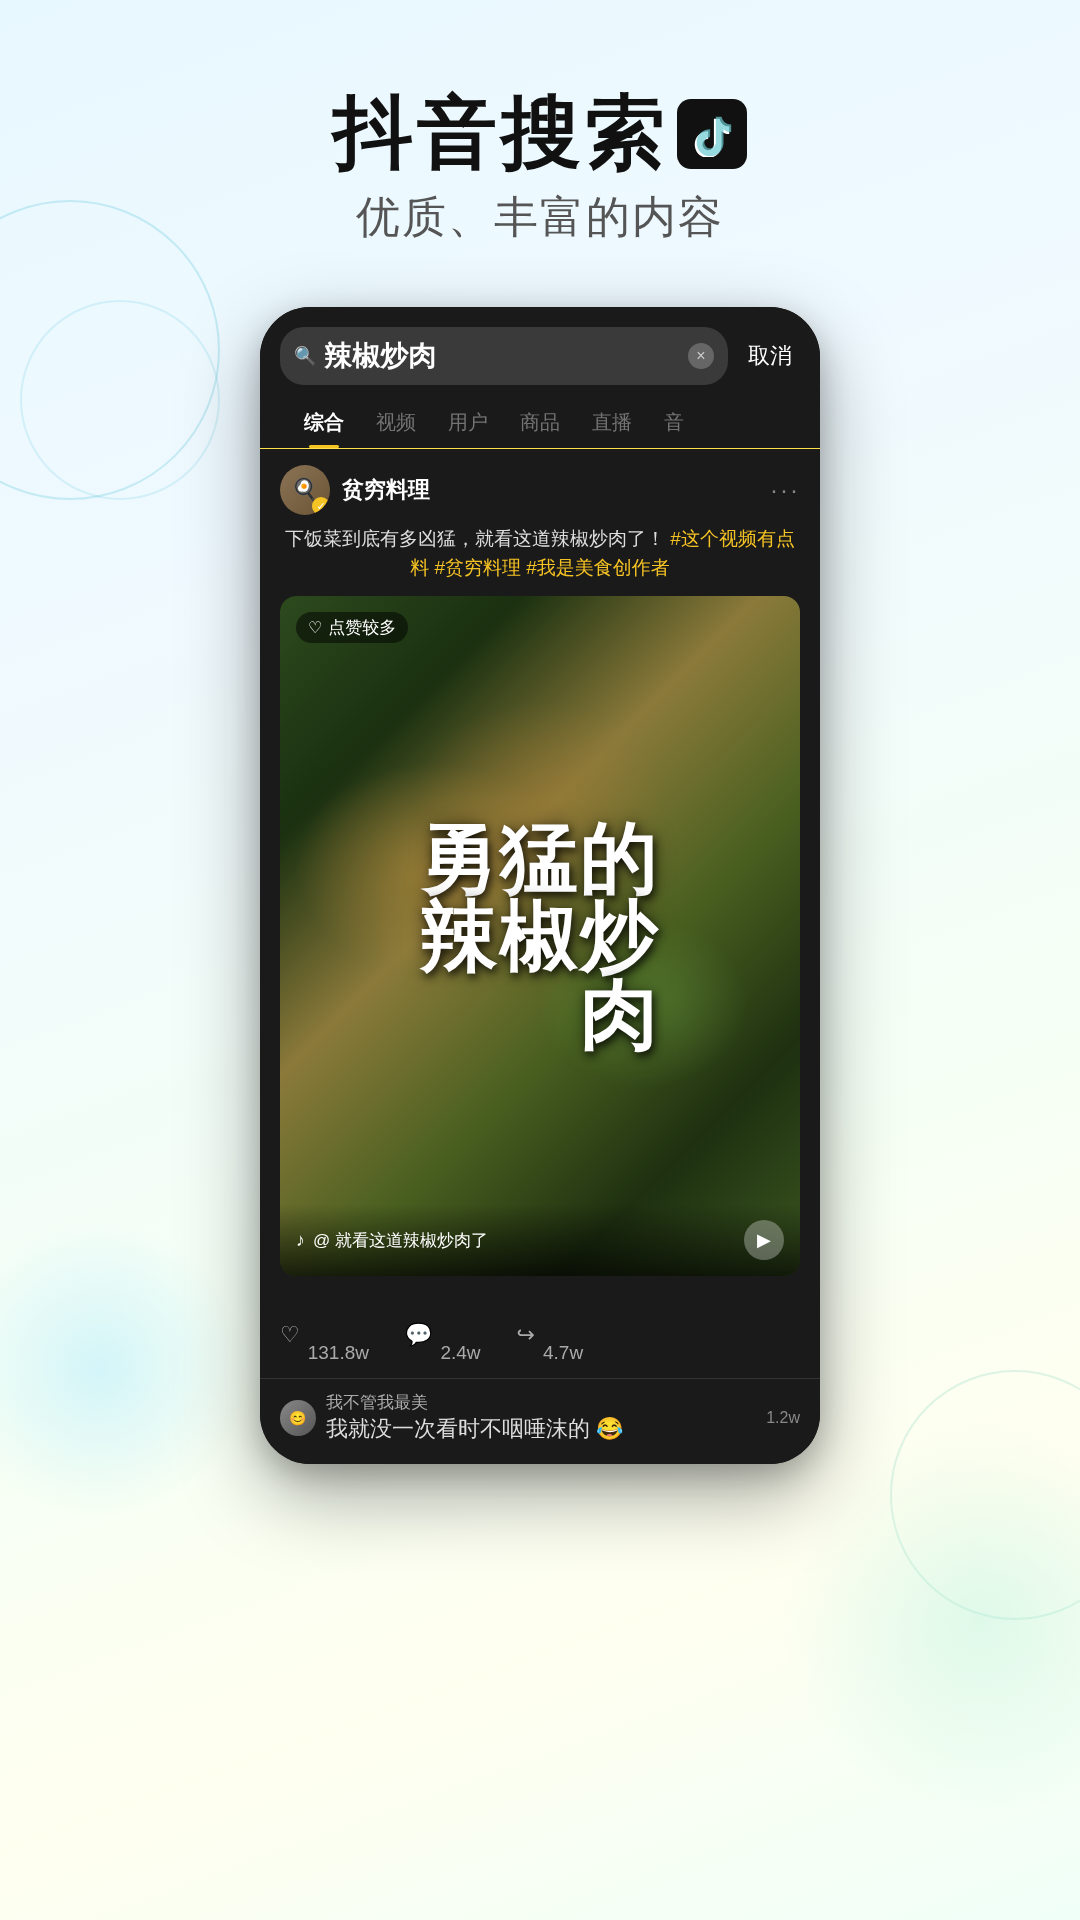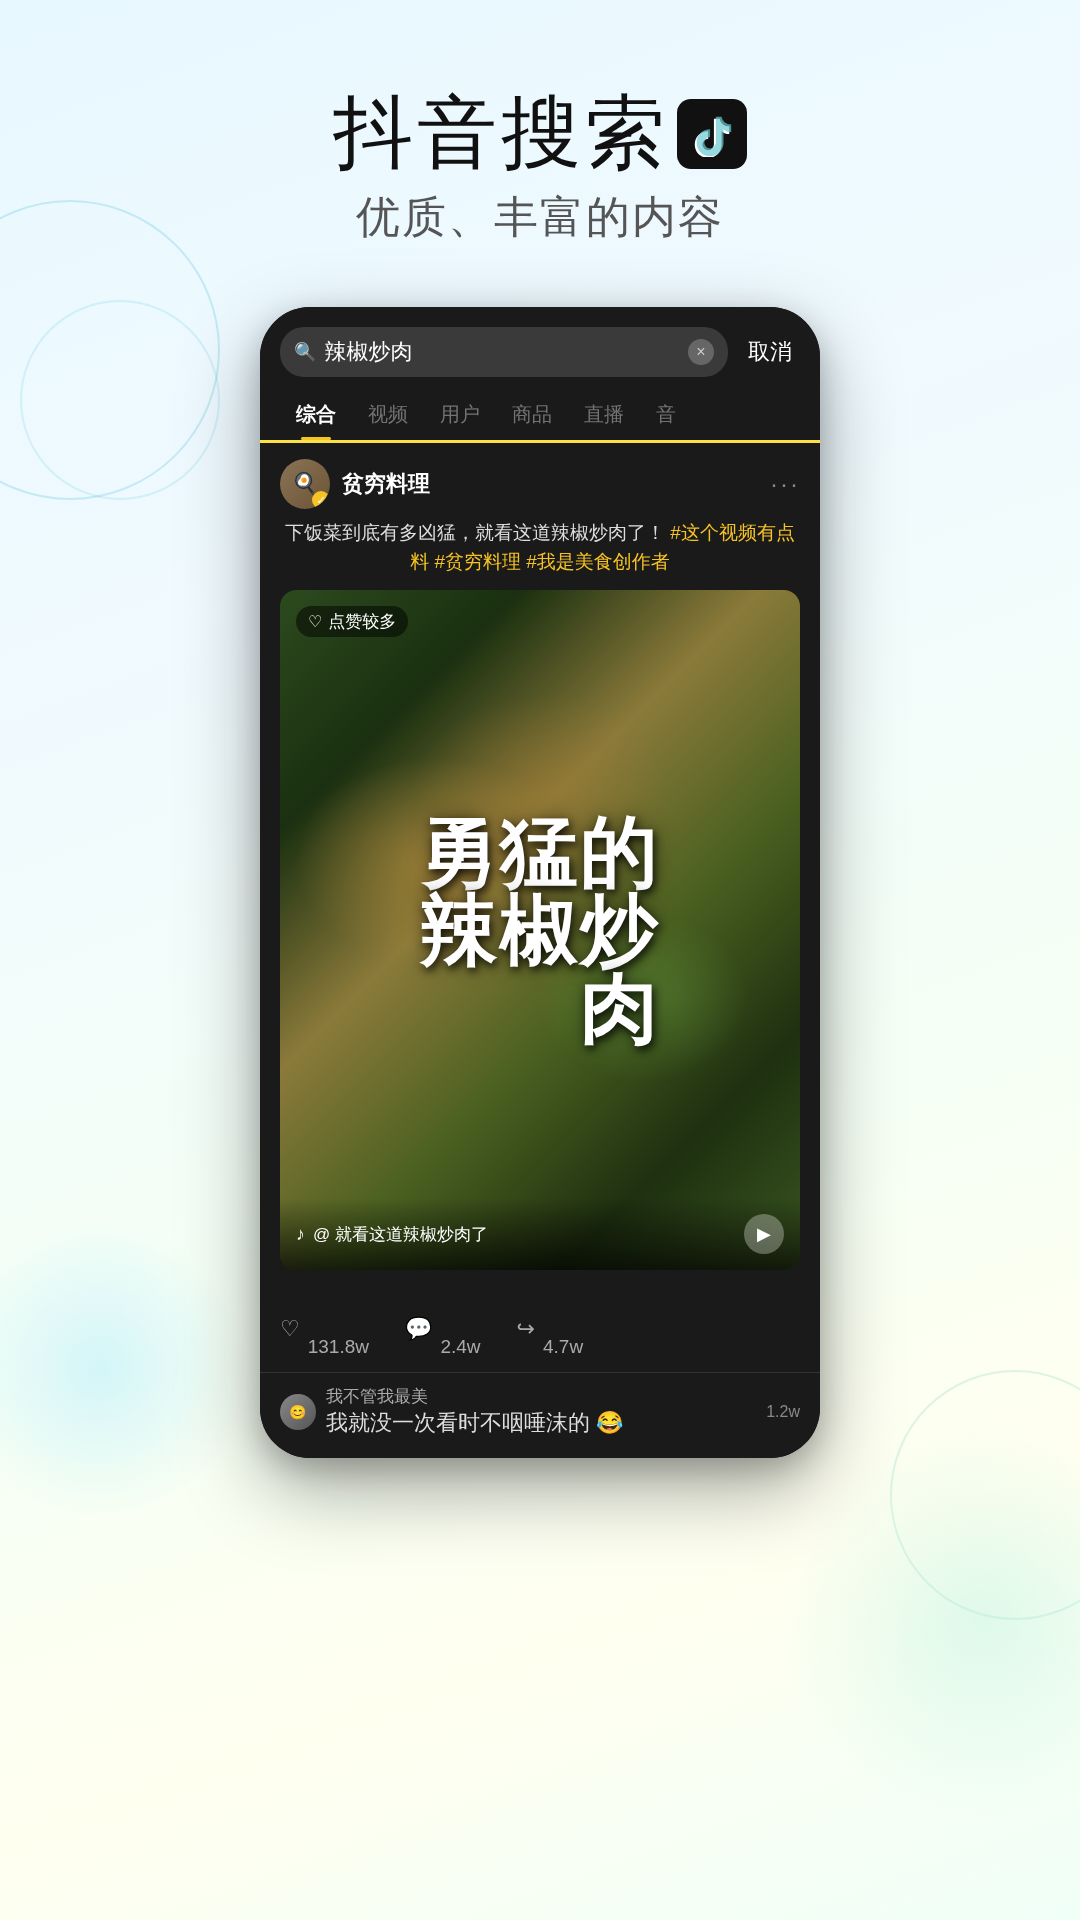--- a/index.html
+++ b/index.html
@@ -68,21 +68,21 @@
     .header-section {
       text-align: center;
       padding-top: 80px;
       padding-bottom: 40px;
       position: relative;
       z-index: 1;
     }
 
     .main-title {
       font-size: 80px;
-      font-weight: 400;
+      font-weight: 700;
       color: #111;
       letter-spacing: 4px;
       display: flex;
       align-items: center;
       justify-content: center;
       gap: 0;
     }
 
     .tiktok-icon {
       display: inline-flex;
@@ -145,22 +145,23 @@
       gap: 8px;
     }
 
     .search-icon-inner {
       color: #888;
       font-size: 18px;
     }
 
     .search-text {
       color: #fff;
-      font-size: 22px;
+      font-size: 28px;
       flex: 1;
+      font-weight: bold;
     }
 
     .search-clear {
       width: 26px;
       height: 26px;
       background: #666;
       border-radius: 50%;
       display: flex;
       align-items: center;
       justify-content: center;
@@ -172,22 +173,22 @@
       color: #fff;
       font-size: 22px;
       white-space: nowrap;
       padding: 4px 8px;
     }
 
     
     .tabs-row {
       background: #1a1a1a;
       display: flex;
-      padding: 0 20px;
-      border-bottom: 3px solid #fde047;
+      padding: 0 28px;
+      border-bottom: 1px solid #fde047;
     }
 
     .tab-item {
       padding: 12px 16px;
       font-size: 20px;
       color: #737373;
       position: relative;
       cursor: pointer;
     }
 

